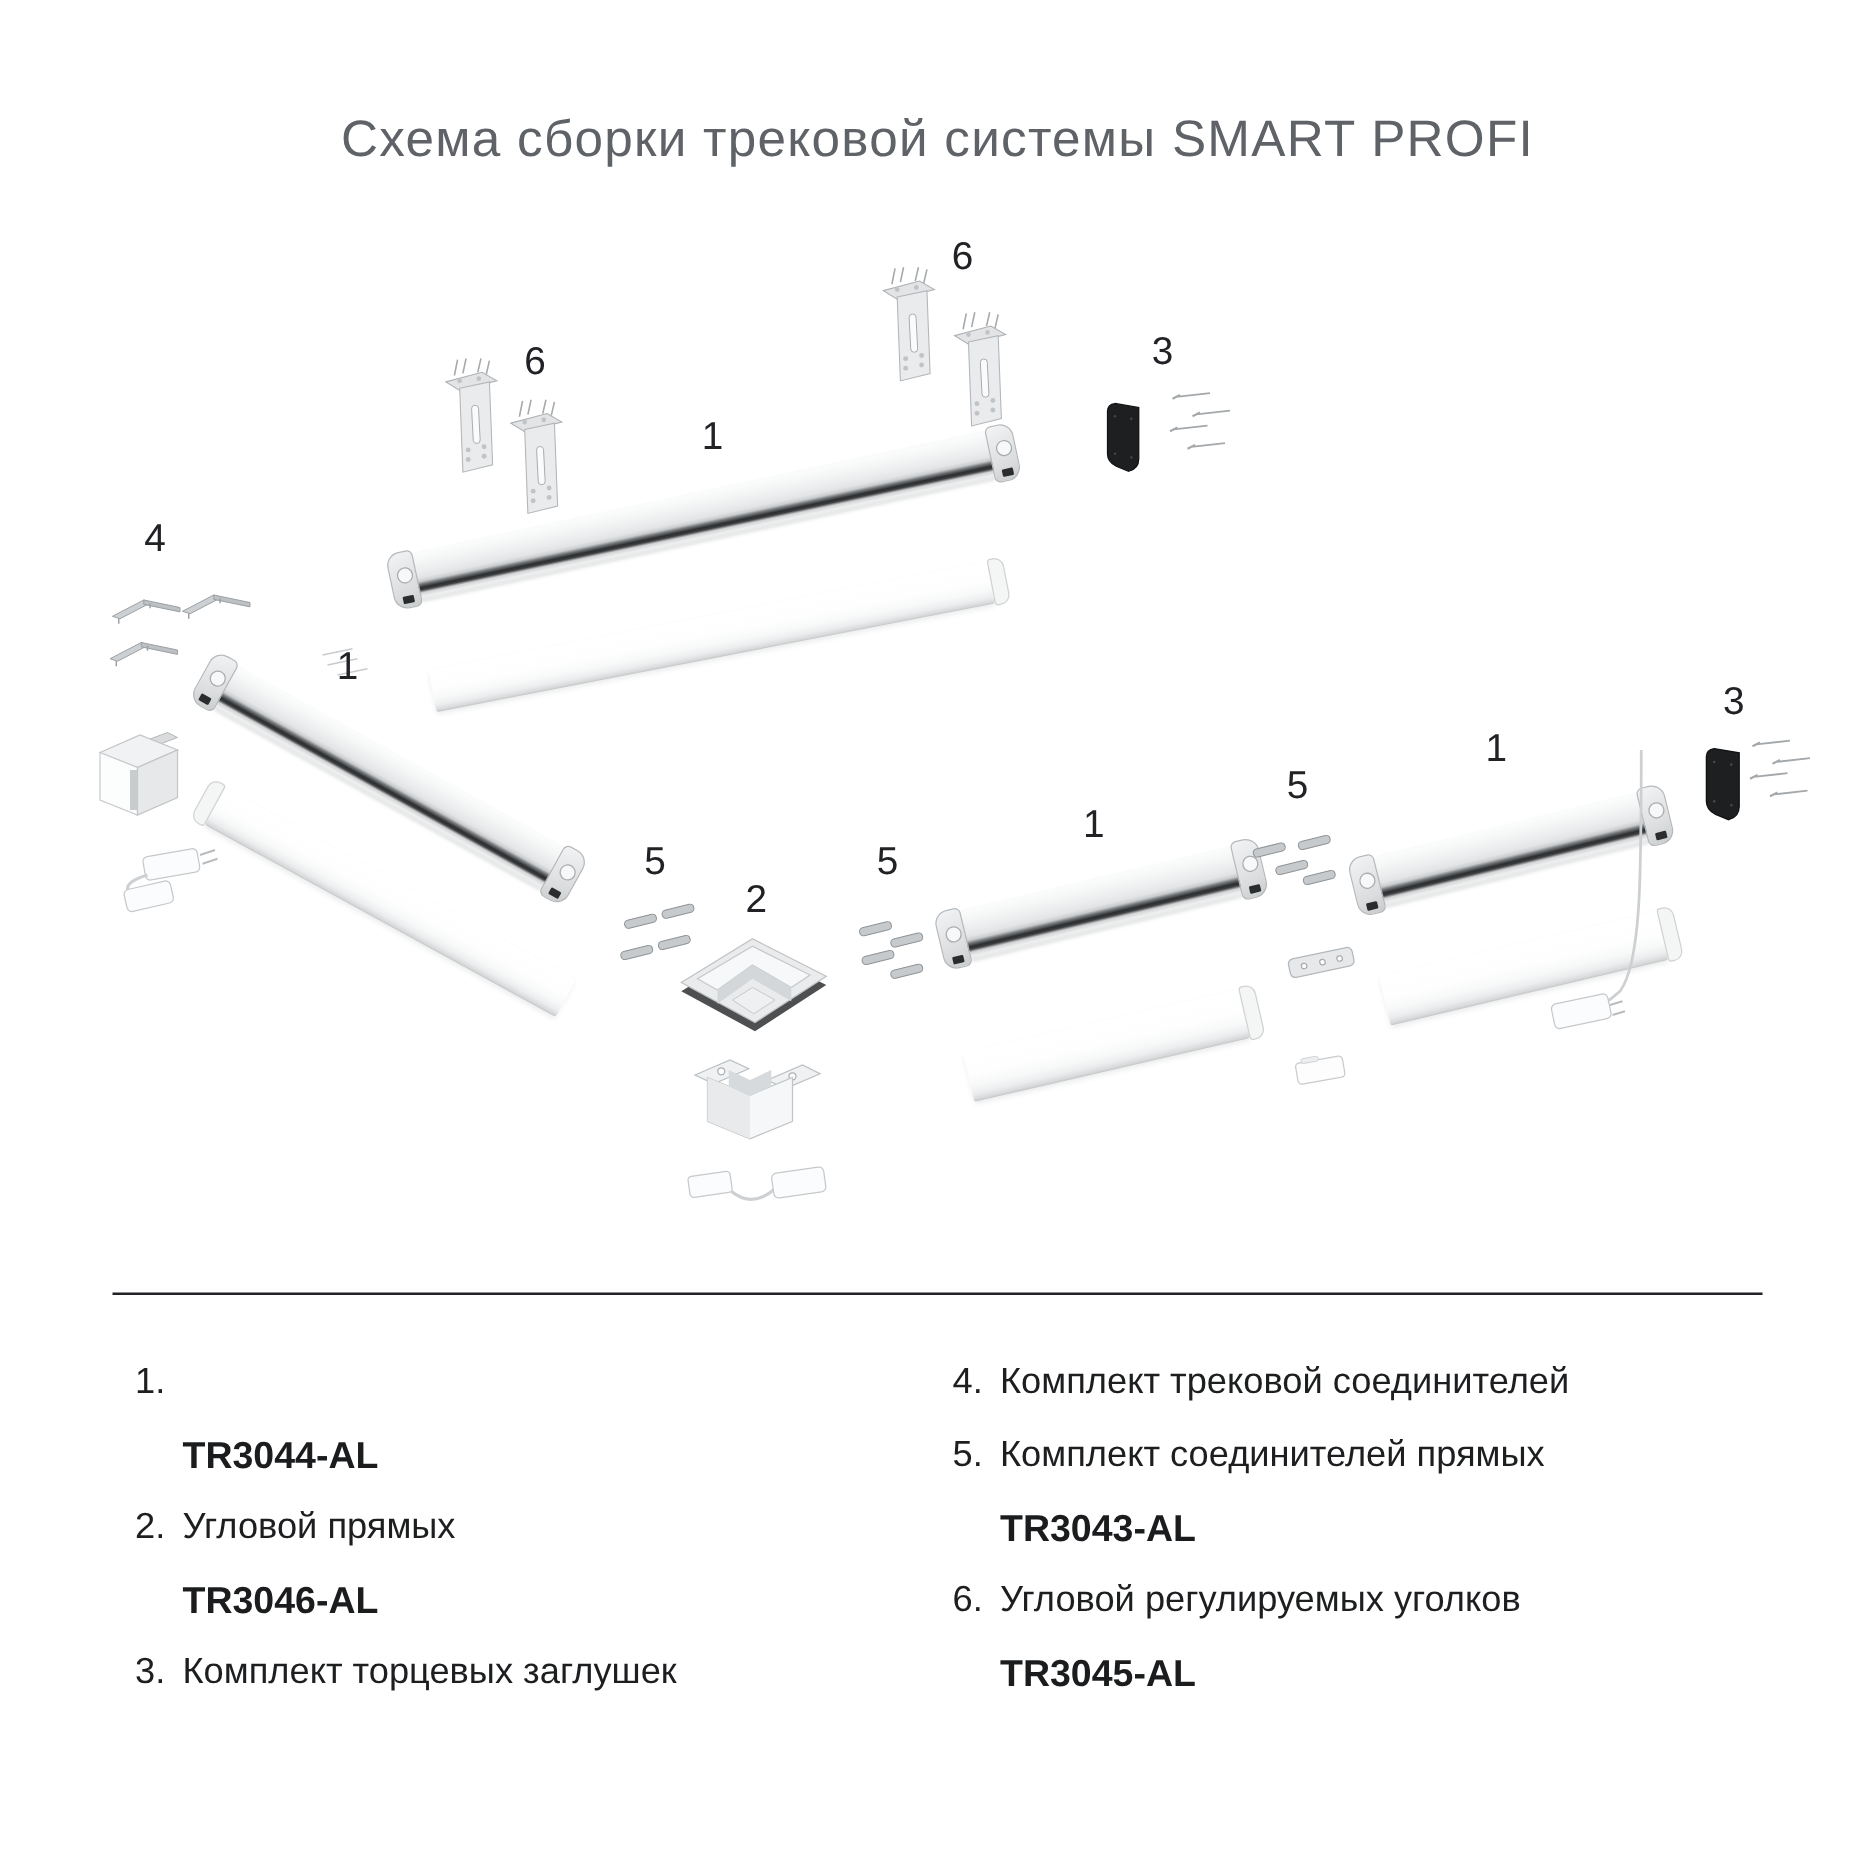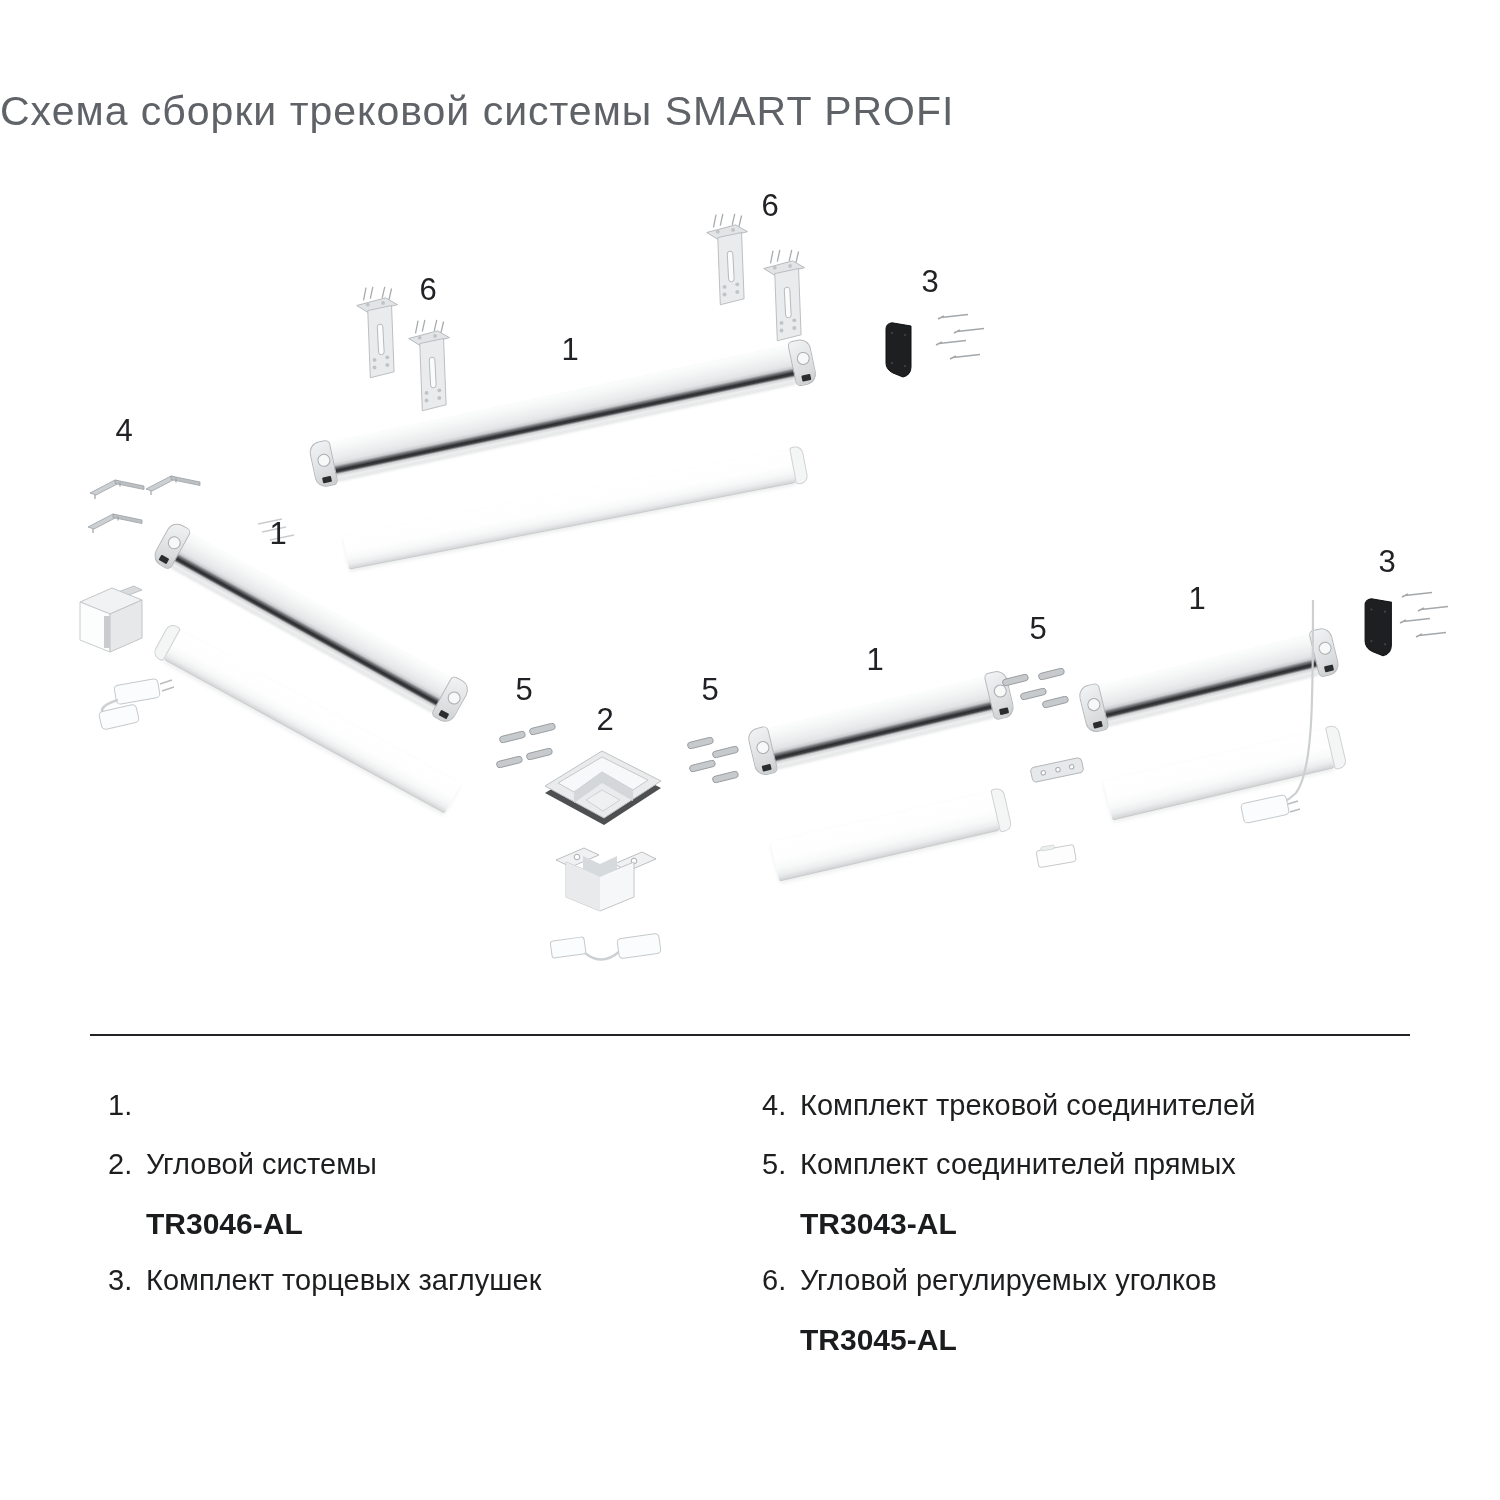--- a/index.html
+++ b/index.html
@@ -1,18 +1,18 @@
 <!DOCTYPE html>
 <html lang="ru"><head>
 <meta charset="utf-8">
 <style>
   html,body{margin:0;padding:0;background:#fff;}
   .page{position:relative;width:1500px;height:1500px;background:#ffffff;overflow:hidden;
         font-family:"Liberation Sans","DejaVu Sans",sans-serif;}
-  .title{position:absolute;left:0;top:88px;width:100%;text-align:left;margin:0;
+  .title{position:absolute;left:0;top:88px;width:100%;text-align:center;margin:0;
          font-size:41px;font-weight:400;letter-spacing:1px;color:#5f6368;}
   
   .bar{position:absolute;transform-origin:left center;}
   .track{height:38px;border-radius:3px;box-shadow:0 1px 3px rgba(60,64,67,.18);
     background:linear-gradient(to bottom,#fbfcfc 0%,#f4f5f5 20%,#ebedee 38%,#e2e4e5 52%,
       #c9cbcd 60%,#737678 66%,#2b2d2f 73%,#3d3f41 78%,#d2d4d5 84%,#eef0f0 92%,#e4e6e7 100%);}
   .cover{height:34px;border-radius:2px;box-shadow:0 2px 4px rgba(60,64,67,.10);
     background:linear-gradient(to bottom,#ffffff 0%,#fefefe 45%,#f7f8f8 68%,#ecedee 84%,
       #d9dadb 95%,#c4c5c6 100%);}
   .ef{position:absolute;top:-4px;width:22px;height:calc(100% + 8px);
@@ -263,25 +263,26 @@
     <div class="callout" style="left:605px;top:719px;">2</div>
   </div>
 
   <div class="divider"></div>
 
   <div class="legend-col c1">
     <div class="item">
       <div class="lrow">
           <span class="lnum">1.</span>
         </div>
+      <div class="lcode">TR3044-AL</div>
     </div>
     <div class="item">
       <div class="lrow">
           <span class="lnum">2.</span>
-          <span>Угловой системы</span>
+          <span>Угловой прямых</span>
         </div>
       <div class="lcode">TR3046-AL</div>
     </div>
     <div class="item">
       <div class="lrow">
           <span class="lnum">3.</span>
           <span>Комплект торцевых заглушек</span>
         </div>
     </div>
   </div>

